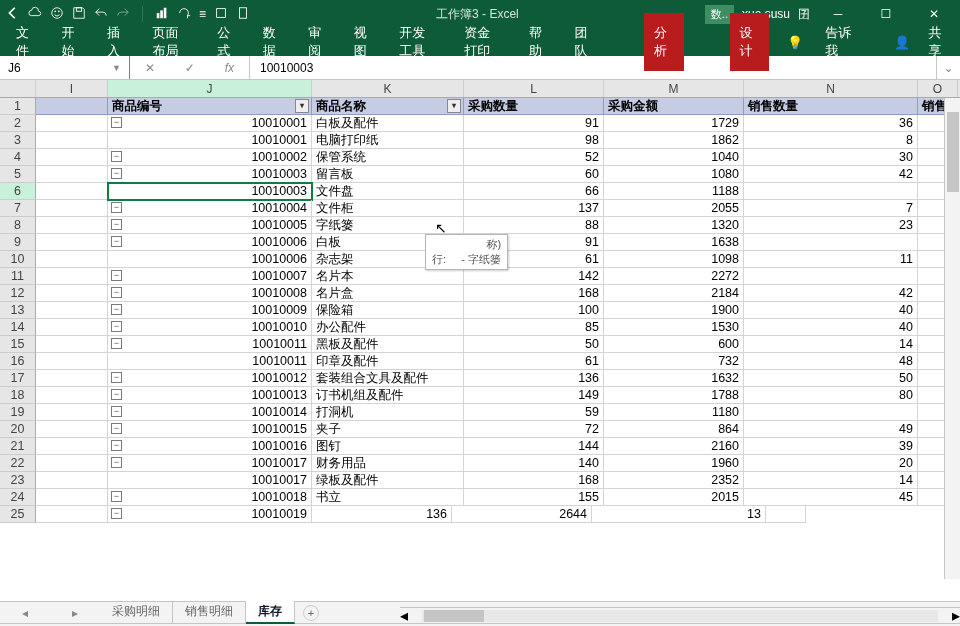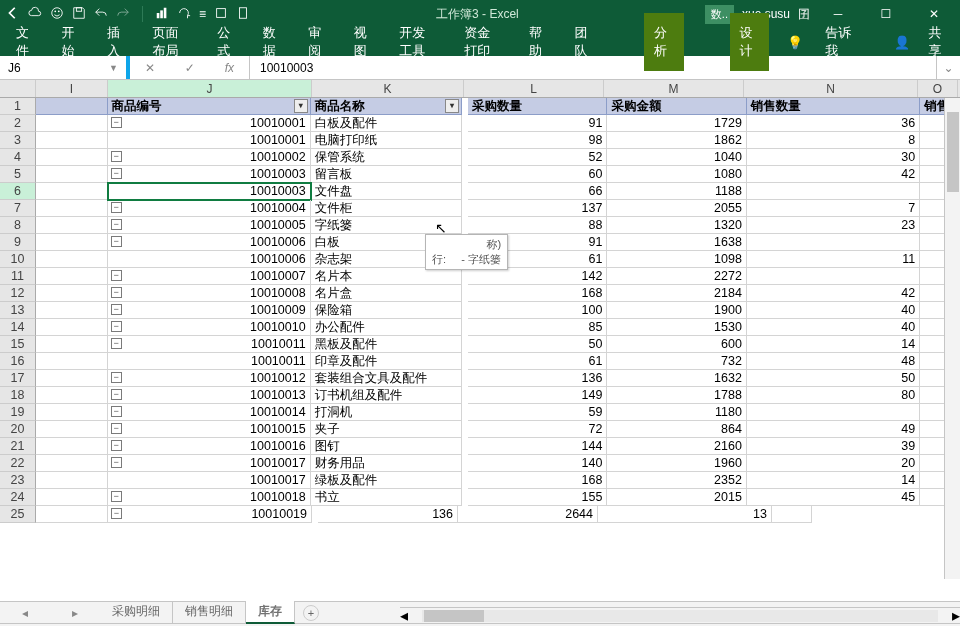--- a/index.html
+++ b/index.html
@@ -9,25 +9,25 @@
 .titlebar .qat { display: flex; gap: 8px; align-items: center; }
 .titlebar .qat svg { width: 14px; height: 14px; fill: #fff; }
 .titlebar .sep { width: 1px; height: 16px; background: #2d7a56; margin: 0 4px; }
 .titlebar .title { flex: 1; text-align: center; color: #d0e8d8; }
 .titlebar .right { display: flex; gap: 8px; align-items: center; }
 .titlebar .right .tag { background: #3d8f63; padding: 2px 6px; font-size: 11px; }
 .titlebar .winbtn { width: 40px; text-align: center; }
 
 .ribbon-tabs { height: 28px; background: #0e5b37; color: #fff; display: flex; align-items: center; padding: 0 12px; font-size: 13px; gap: 18px; }
 .ribbon-tabs .tab { padding: 4px 4px; cursor: default; font-family: Liberation Serif, serif; }
-.ribbon-tabs .tab.accent { background: #4d7c0f; padding: 11px 10px; margin-left: 28px; }
+.ribbon-tabs .tab.accent { background: #b91c1c; padding: 11px 10px; margin-left: 28px; }
 .ribbon-tabs .sp { flex: 1; }
 
 .fx-bar { height: 24px; border-bottom: 1px solid #c5c5c5; display: flex; align-items: center; font-size: 12px; background: #fff; }
-.namebox { width: 130px; border-right: 4px solid #0ea5e9; padding: 0 8px; display: flex; justify-content: space-between; align-items: center; height: 100%; }
+.namebox { width: 130px; border-right: 1px solid #0ea5e9; padding: 0 8px; display: flex; justify-content: space-between; align-items: center; height: 100%; }
 .namebox .dd { color: #888; font-size: 9px; }
 .fx-icons { width: 120px; display: flex; justify-content: space-around; align-items: center; color: #888; border-right: 1px solid #c5c5c5; height: 100%; }
 .fx-val { padding: 0 10px; flex: 1; }
 .fx-expand { width: 24px; text-align: center; color: #888; border-left: 1px solid #c5c5c5; height: 100%; display: flex; align-items: center; justify-content: center; }
 
 .grid-area { position: relative; height: 521px; overflow: hidden; }
 .colhdr { display: flex; height: 18px; background: #e6e6e6; font-size: 12px; color: #444; border-bottom: 1px solid #aaa; }
 .rownum-spacer { width: 36px; border-right: 1px solid #ccc; background: #e6e6e6; }
 .ch { text-align: center; border-right: 1px solid #ccc; line-height: 18px; }
 .ch.cI { width: 72px; }
@@ -38,42 +38,42 @@
 .ch.cN { width: 174px; }
 .ch.cO { width: 40px; }
 
 .rows { }
 .row { display: flex; height: 17px; font-size: 12.5px; }
 .rn { width: 36px; text-align: center; background: #e6e6e6; border-right: 1px solid #aaa; border-bottom: 1px solid #ccc; color: #444; line-height: 17px; }
 .cell { border-right: 1px solid #d4d4d4; border-bottom: 1px solid #d4d4d4; padding: 0 4px; line-height: 17px; overflow: hidden; white-space: nowrap; }
 .c-I { width: 72px; }
 .c-J { width: 204px; text-align: right; position: relative; }
 .c-K { width: 152px; }
-.c-L { width: 140px; text-align: right; margin-left: 6px; }
+.c-L { width: 140px; text-align: right; }
 .c-M { width: 140px; text-align: right; }
 .c-N { width: 174px; text-align: right; }
 .c-O { width: 40px; }
 
 .hdr-row .cell { background: #c5cce4; font-weight: bold; color: #000; border-right: 1px solid #8c9dc8; border-bottom: 1px solid #8c9dc8; text-align: left; }
 .hdr-row .c-J, .hdr-row .c-K { position: relative; }
 .drop { position: absolute; right: 2px; top: 1px; width: 14px; height: 14px; border: 1px solid #888; background: #eee; font-size: 8px; line-height: 12px; text-align: center; color: #333; }
 
 .outline { position: absolute; left: 3px; top: 2px; width: 11px; height: 11px; border: 1px solid #7a7a7a; background: #fff; font-size: 9px; line-height: 9px; text-align: center; color: #555; }
 
 .row.sel .rn { background: #c9f0d8; }
 .row.sel .c-J { outline: 2px solid #107c41; outline-offset: -1px; }
 .ch.cJ.sel { background: #c9f0d8; }
 
 .tooltip { position: absolute; left: 425px; top: 154px; background: #fff; border: 1px solid #b5b5b5; padding: 2px 6px; font-size: 11px; color: #555; box-shadow: 1px 1px 2px rgba(0,0,0,0.2); line-height: 15px; }
 .cursor { position: absolute; left: 435px; top: 140px; font-size: 14px; pointer-events: none; }
 
 .tabs-bar { height: 22px; background: #f3f3f3; border-top: 1px solid #c5c5c5; display: flex; align-items: center; font-size: 12px; }
 .nav-arrows { width: 100px; display: flex; justify-content: space-around; color: #888; }
 .sheet-tab { padding: 2px 12px; border-right: 1px solid #c5c5c5; color: #666; }
-.sheet-tab.active { background: #fff; border-bottom: 2px solid #0e5b37; color: #737373; font-weight: bold; }
+.sheet-tab.active { background: #fff; border-bottom: 2px solid #0e5b37; color: #0f172a; font-weight: bold; }
 .add-sheet { width: 28px; text-align: center; color: #666; border: 1px solid #ccc; border-radius: 50%; width: 16px; height: 16px; line-height: 14px; margin-left: 8px; font-size: 11px; }
 
 .hscroll { position: absolute; bottom: 0; left: 400px; right: 0; height: 16px; background: #f3f3f3; border-top: 1px solid #c5c5c5; display: flex; align-items: center; }
 .hscroll .track { flex: 1; height: 12px; background: #e8e8e8; margin: 0 14px; position: relative; }
 .hscroll .thumb { position: absolute; left: 2px; width: 60px; height: 12px; background: #c5c5c5; }
 .vscroll { position: absolute; right: 0; top: 18px; bottom: 22px; width: 16px; background: #f3f3f3; border-left: 1px solid #c5c5c5; }
 .vscroll .thumb { position: absolute; top: 14px; width: 12px; left: 2px; height: 80px; background: #c5c5c5; }
 
 .statusbar { height: 22px; background: #f3f3f3; border-top: 1px solid #c5c5c5; display: flex; align-items: center; font-size: 12px; color: #555; padding: 0 8px; }
 .statusbar .sp { flex: 1; }

